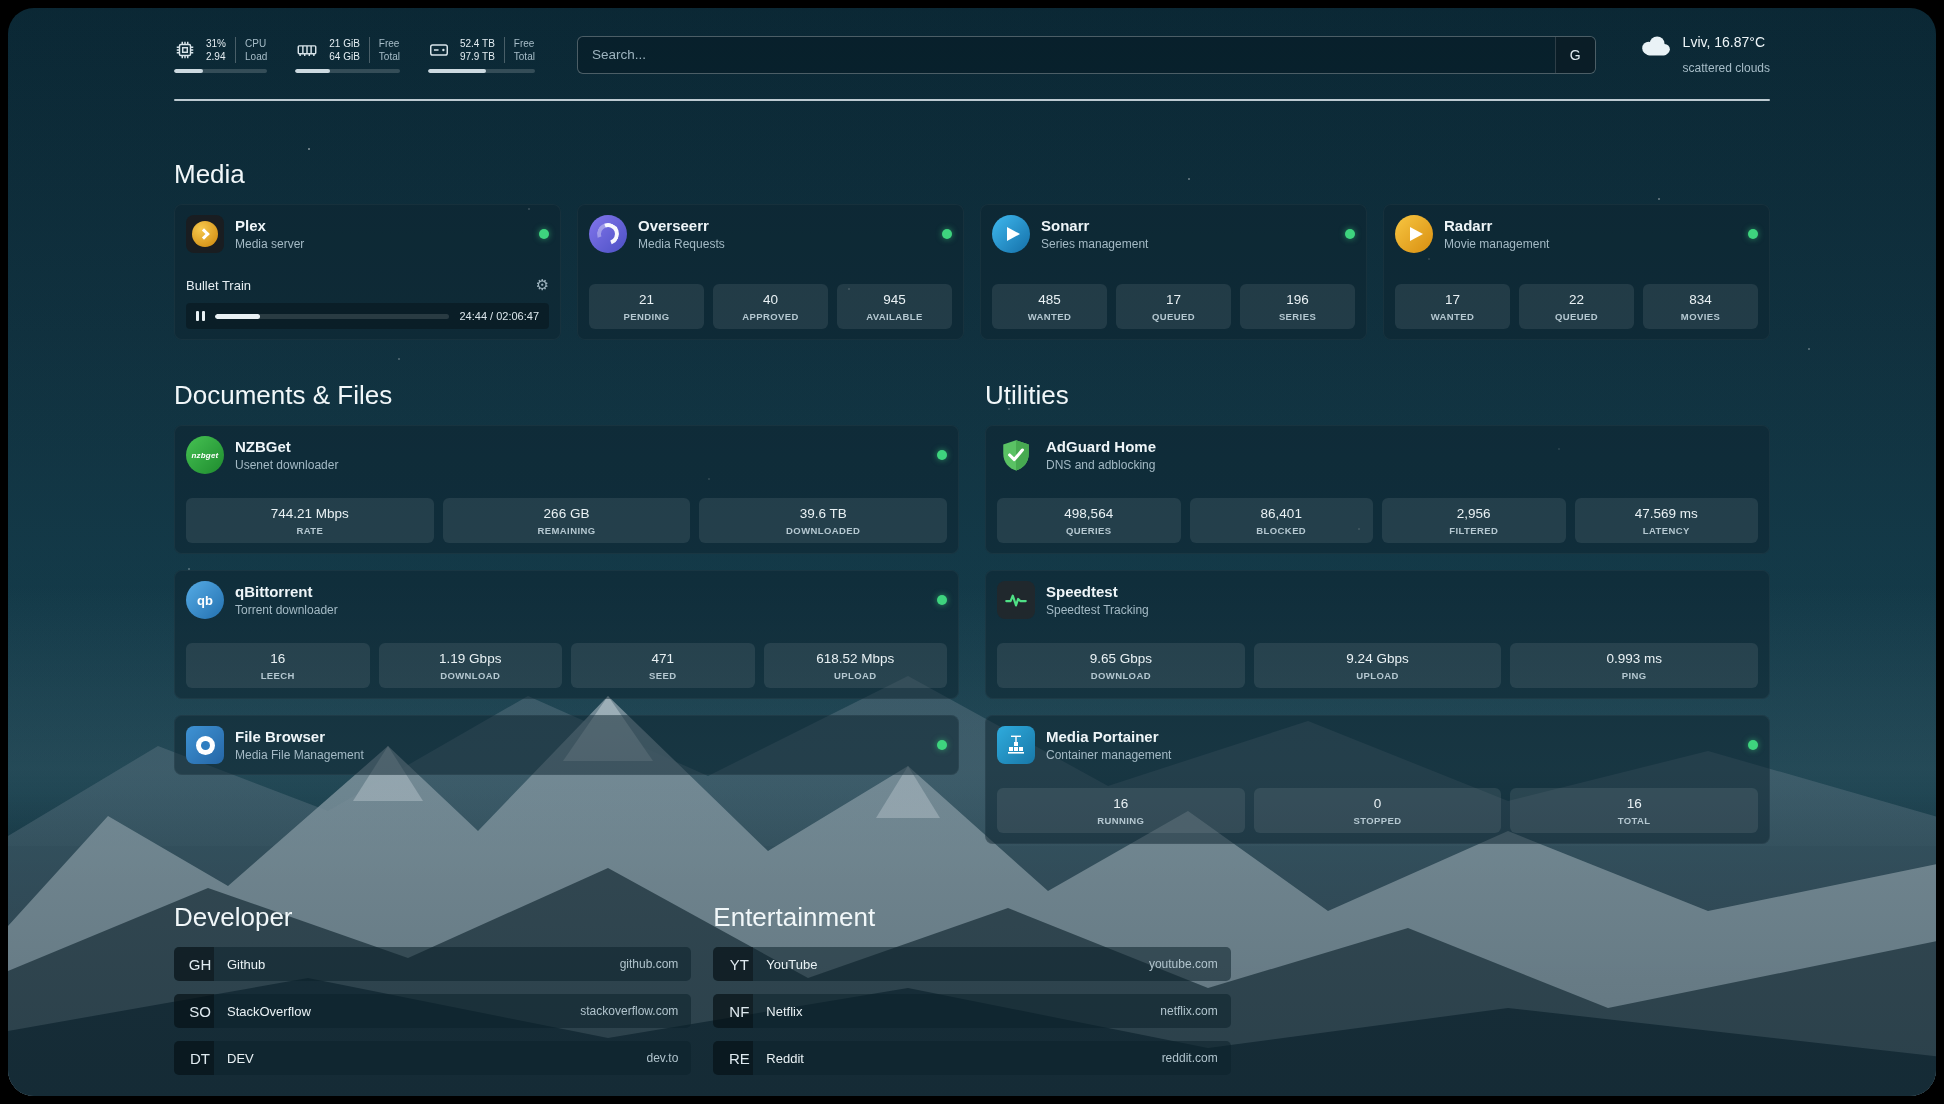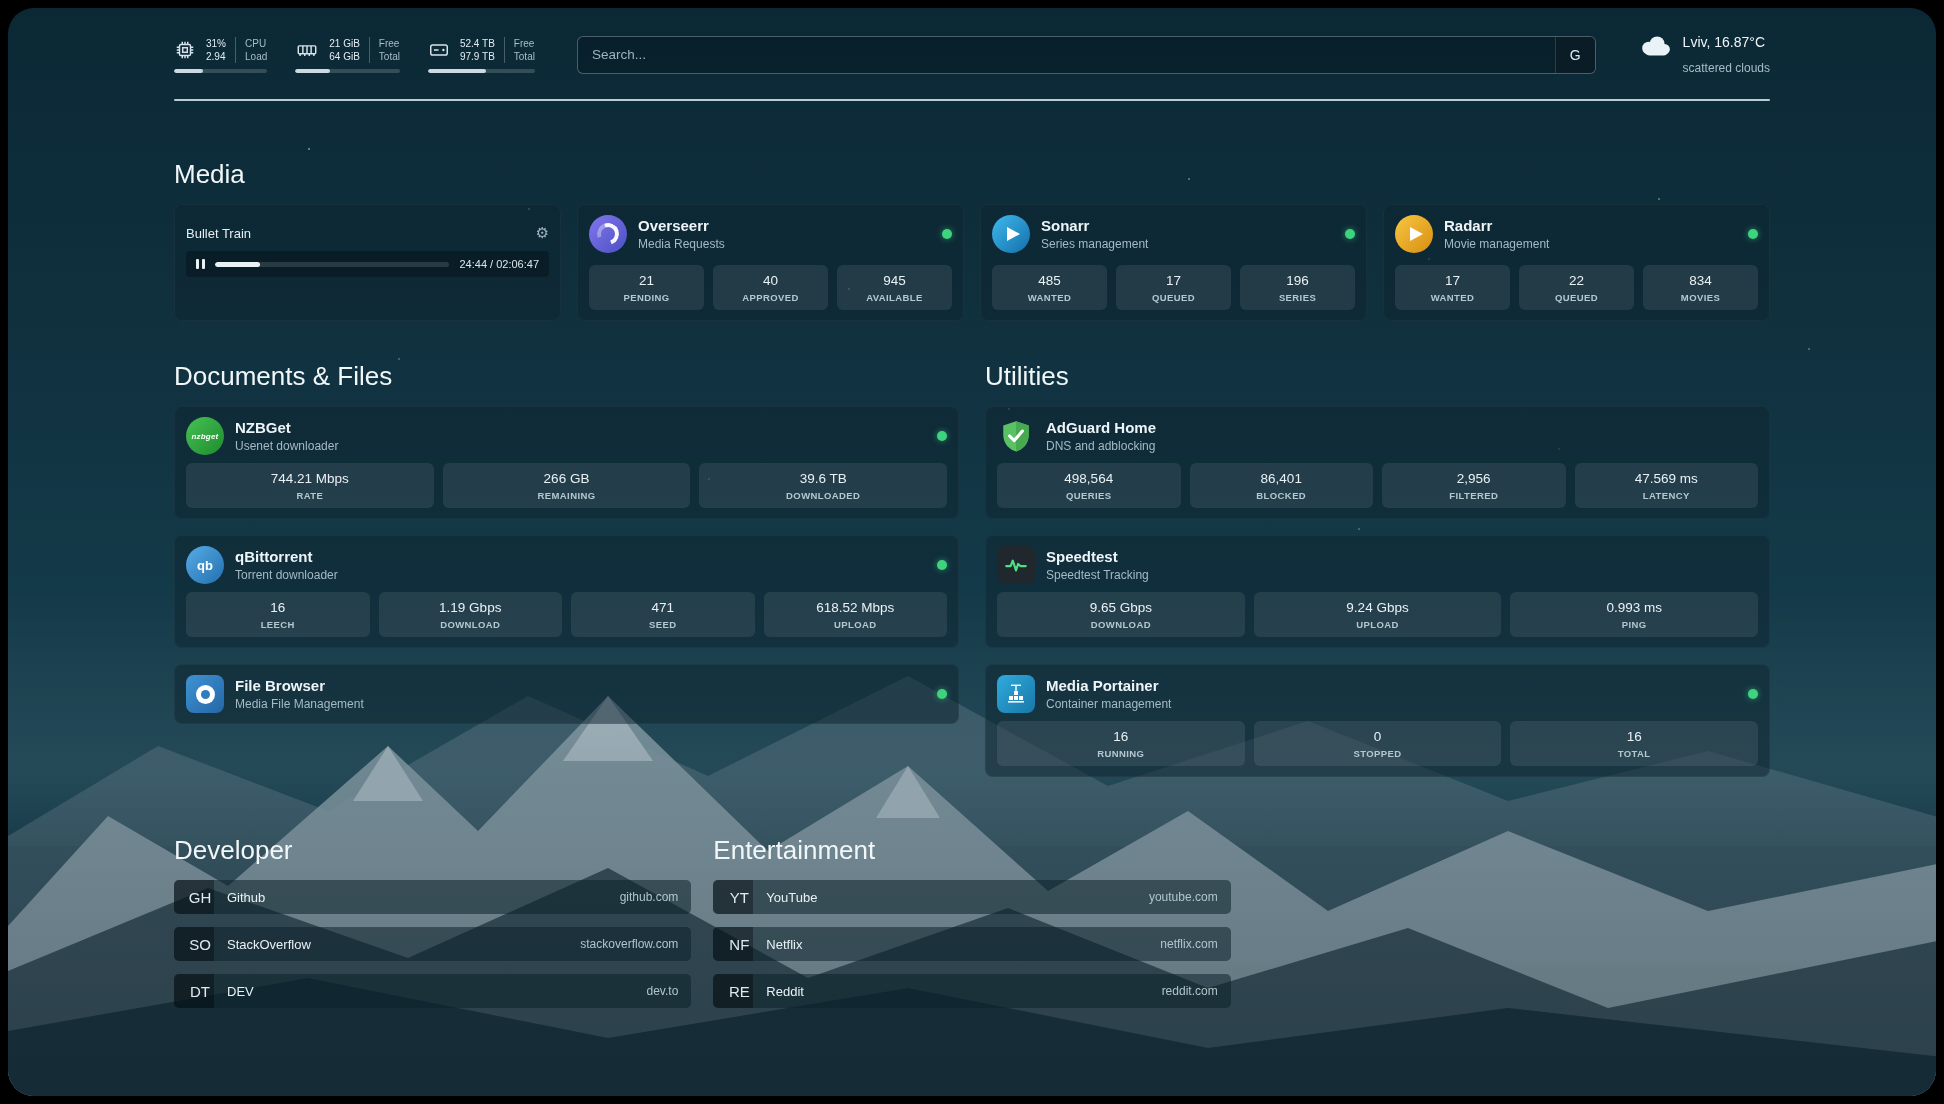--- a/index.html
+++ b/index.html
@@ -54,27 +54,27 @@
 
   .card { background:rgba(13,37,48,.52); border-radius:8px; padding:11px 12px; display:flex; flex-direction:column;
     box-shadow:0 0 0 1px rgba(255,255,255,.04) inset; }
   .card-head { display:flex; align-items:center; gap:11px; }
   .svc-icon { width:38px; height:38px; flex:none; display:flex; align-items:center; justify-content:center; }
   .name { font-size:15px; font-weight:700; color:#eef5f8; }
   .desc { font-size:12px; color:#a4bac5; margin-top:3px; }
   .dot { width:10px; height:10px; border-radius:50%; background:#3ed47e; margin-left:auto; align-self:center; flex:none;
     box-shadow:0 0 6px rgba(62,212,126,.6); }
   .stats { display:flex; gap:9px; margin-top:auto; padding-top:12px; }
-  .stats.static { margin-top:8px; padding-top:0; }
+  .stats.static { margin-top:24px; padding-top:0; }
   .stat { flex:1; background:rgba(255,255,255,.085); border-radius:6px; text-align:center; padding:8px 2px 7px; }
   .stat .v { font-size:13.5px; color:#e9f1f4; }
   .stat .l { font-size:9.5px; font-weight:700; color:#b5c8d1; letter-spacing:.4px; margin-top:4px; }
 
   
-  .plex-title-row { display:flex; align-items:center; margin-top:9px; font-size:13px; color:#e6eef2; }
+  .plex-title-row { display:flex; align-items:center; margin-top:23px; font-size:13px; color:#e6eef2; }
   .gear { margin-left:auto; color:#9db3be; font-size:15px; cursor:pointer; }
   .player { display:flex; align-items:center; gap:10px; margin-top:9px; background:rgba(0,0,0,.28); border-radius:4px; padding:7px 10px; }
   .pause { display:flex; gap:3px; cursor:pointer; }
   .pause i { width:3px; height:10px; background:#e9f1f4; display:block; border-radius:1px; }
   .ptrack { flex:1; height:5px; background:rgba(255,255,255,.13); border-radius:3px; overflow:hidden; }
   .pfill { height:100%; background:#e9f1f4; border-radius:3px; }
   .ptime { font-size:11px; color:#dce7ec; white-space:nowrap; }
 
   .two-col { display:grid; grid-template-columns:1fr 1fr; gap:26px; margin-top:40px; }
   .col-stack .card { margin-bottom:16px; }
@@ -229,20 +229,32 @@
       </div>
     </div>
 
     <div class="divider"></div>
 
     <div class="media-section">
       <div class="sec-title">Media</div>
       <div class="cards-row">
 
         <div class="card">
+          <div class="card-head">
+            <div class="svc-icon icon-plex">
+              <div class="plex-circle">
+                  <span class="chev"></span>
+                </div>
+            </div>
+            <div>
+              <div class="name">Plex</div>
+              <div class="desc">Media server</div>
+            </div>
+            <span class="dot"></span>
+          </div>
           <div class="plex-title-row">
             <span>Bullet Train</span>
             <span class="gear">⚙</span>
           </div>
           <div class="player">
             <span class="pause">
                 <i></i>
                 <i></i>
               </span>
             <div class="ptrack">

